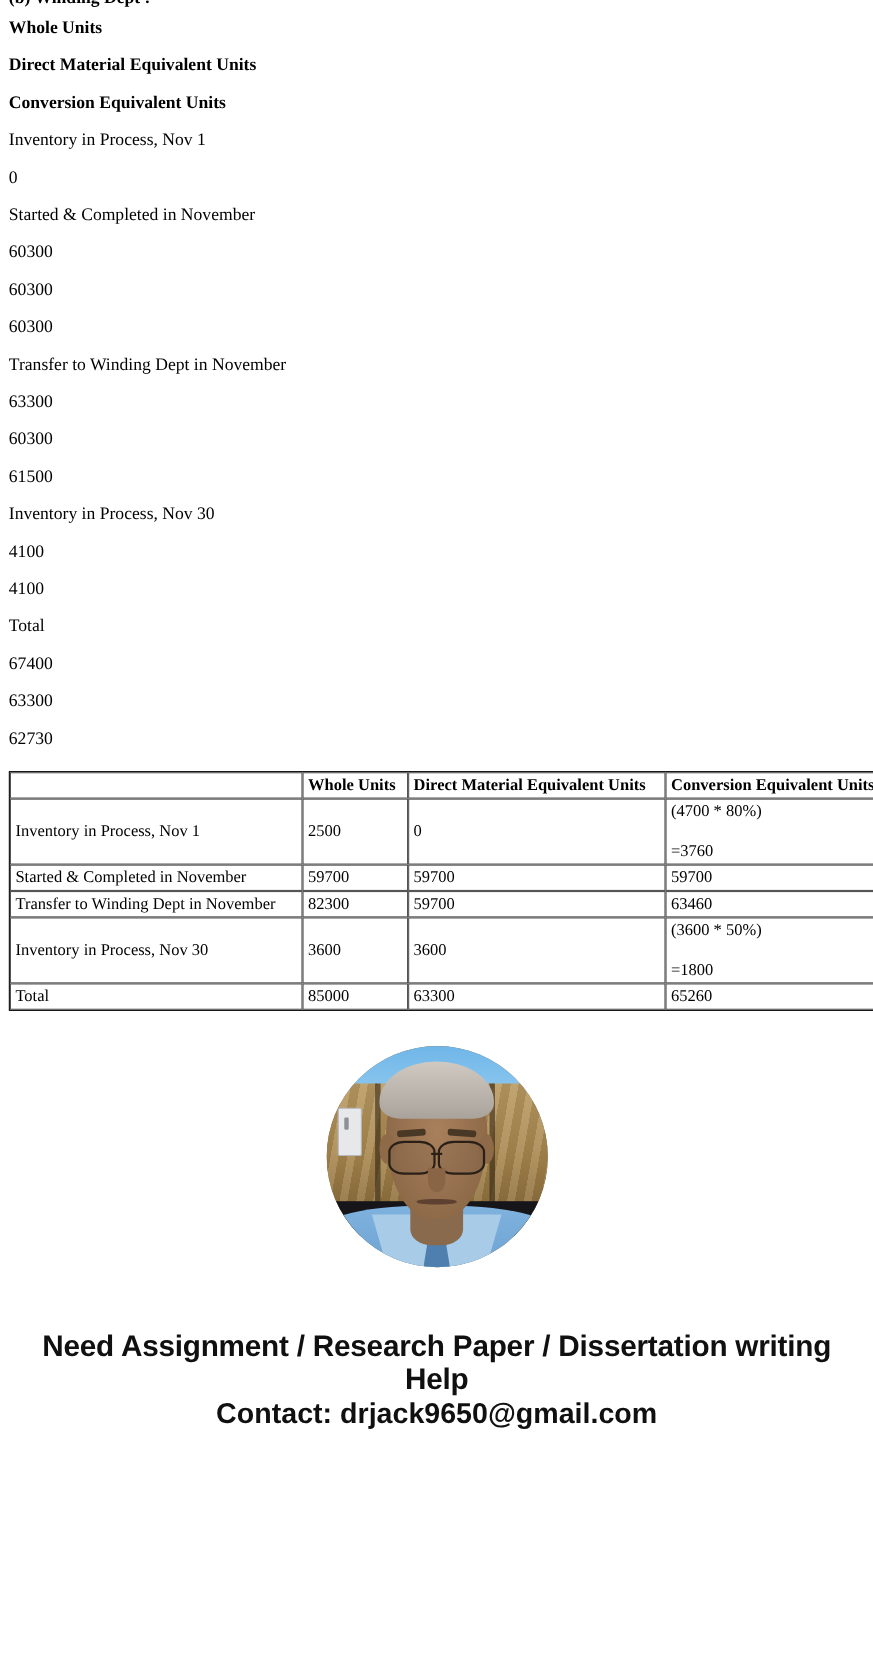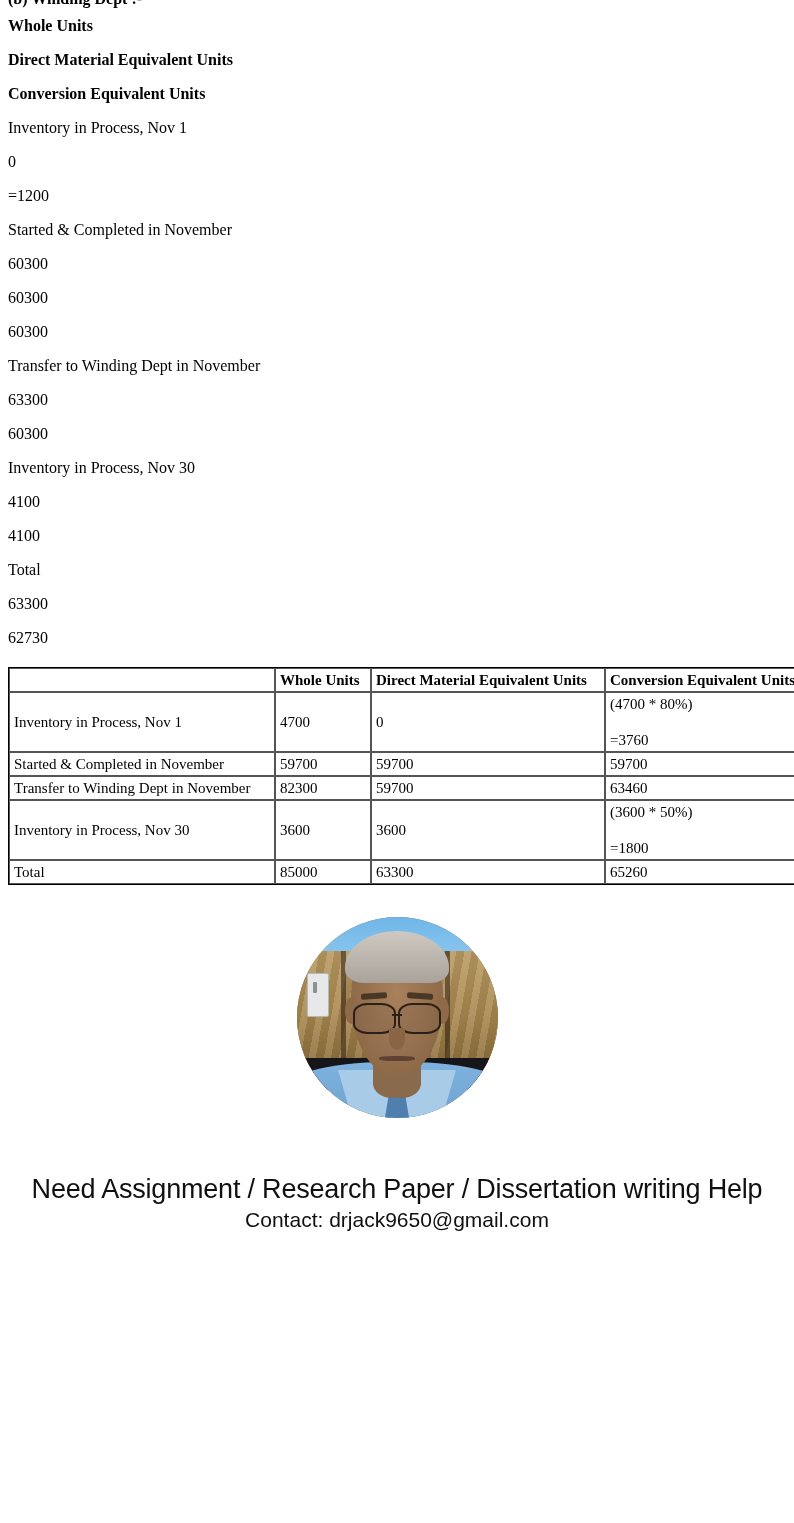--- a/index.html
+++ b/index.html
@@ -188,79 +188,80 @@
     position: absolute; left: 41%; top: 69%; width: 18%; height: 2.5%;
     background: #5e4130; border-radius: 40%;
   }
 
   
   .promo {
     text-align: center;
     margin-top: 52px;
     padding: 0 8px;
     font-family: "Liberation Sans", "DejaVu Sans", sans-serif;
-    font-weight: normal;
+    font-weight: bold;
     color: #101010;
   }
   .promo .l1 {
     font-size: 27px;
     line-height: 30px;
     letter-spacing: -0.2px;
   }
   .promo .l2 {
-    font-size: 21px;
+    font-size: 26px;
     line-height: 30px;
     margin-top: 1px;
   }
 </style>
 </head>
 <body>
 
 <div class="doc">
   <div class="clip-head">
     <span>(b) Winding Dept :-</span>
   </div>
 
   <div id="doc-lines">
       <p class="bold">Whole Units</p>
       <p class="bold">Direct Material Equivalent Units</p>
       <p class="bold">Conversion Equivalent Units</p>
       <p>Inventory in Process, Nov 1</p>
       <p>0</p>
-      <p>=1200</p>
       <p>Started &amp; Completed in November</p>
       <p>60300</p>
       <p>60300</p>
       <p>60300</p>
       <p>Transfer to Winding Dept in November</p>
       <p>63300</p>
       <p>60300</p>
+      <p>61500</p>
       <p>Inventory in Process, Nov 30</p>
       <p>4100</p>
       <p>4100</p>
       <p>Total</p>
+      <p>67400</p>
       <p>63300</p>
       <p>62730</p>
     </div>
 </div>
 
 <div class="tbl-wrap">
   <table class="eu">
     <thead>
       <tr>
         <th class="c0"></th>
         <th class="c1">Whole Units</th>
         <th class="c2">Direct Material Equivalent Units</th>
         <th class="c3">Conversion Equivalent Units</th>
       </tr>
     </thead>
     <tbody id="tbl-body">
         <tr>
           <td class="c0">Inventory in Process, Nov 1</td>
-          <td class="c1">4700</td>
+          <td class="c1">2500</td>
           <td class="c2">0</td>
           <td class="c3">
             <span class="cellline">(4700 * 80%)</span>
             <span class="cellline">=3760</span>
           </td>
         </tr>
         <tr>
           <td class="c0">Started &amp; Completed in November</td>
           <td class="c1">59700</td>
           <td class="c2">59700</td>

